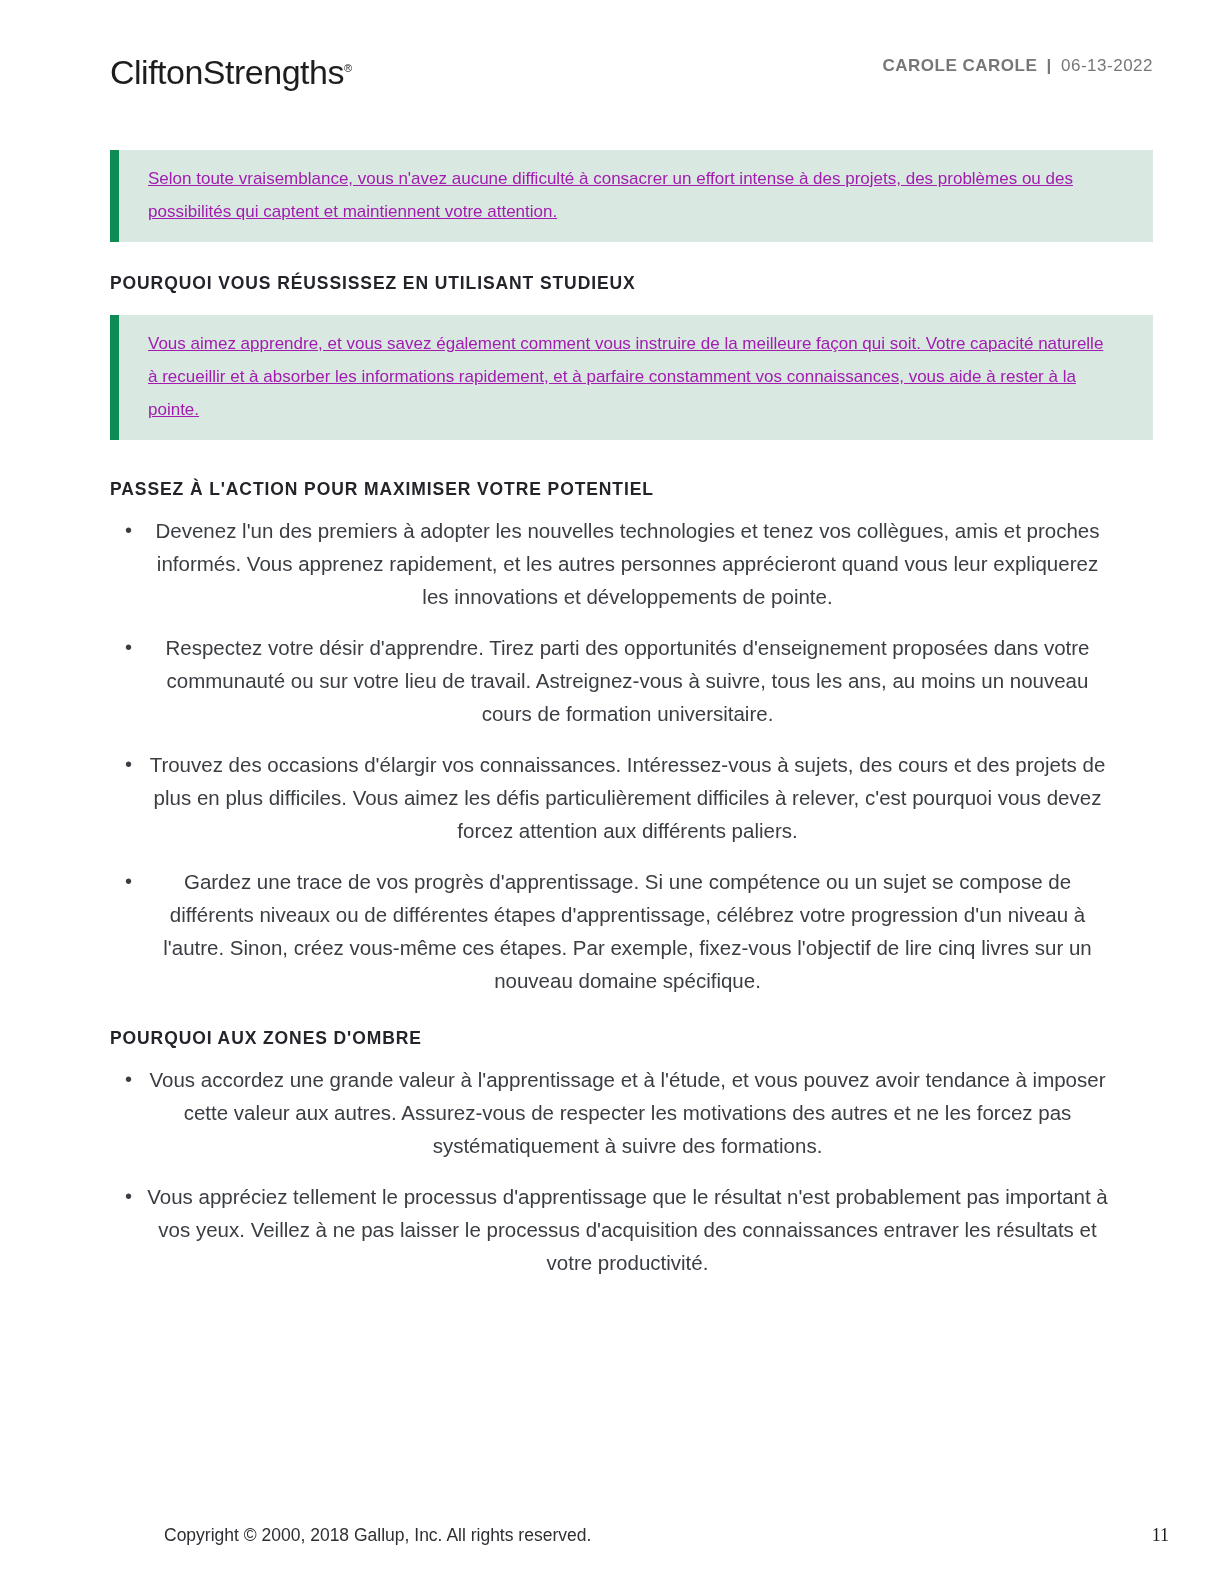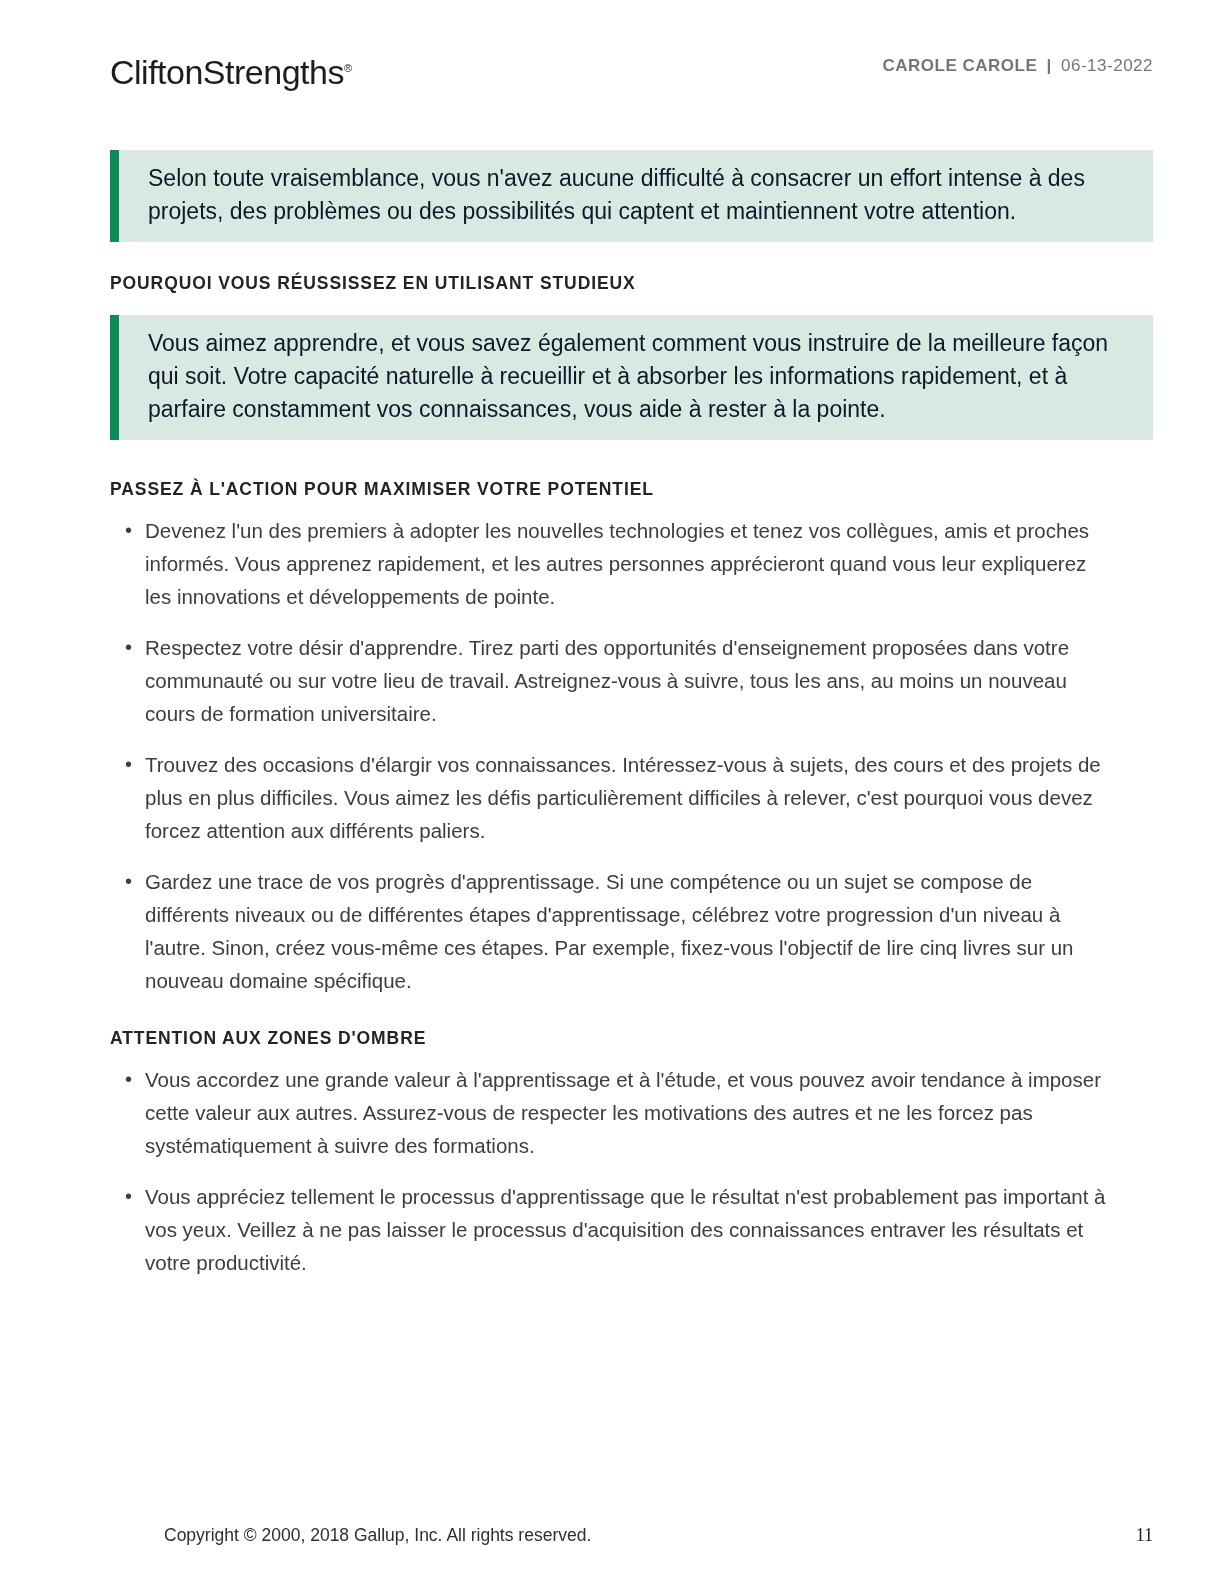--- a/index.html
+++ b/index.html
@@ -42,24 +42,25 @@
     white-space: nowrap;
   }
   .header-meta .person { font-weight: 700; }
   .header-meta .sep { font-weight: 700; margin: 0 4px; }
   .header-meta .date { font-weight: 400; }
   
   .callout {
     background: var(--callout-bg, #d9e9e2);
     border-left: 9px solid var(--accent-green, #0e8c55);
     padding: 12px 40px 14px 29px;
-    font-size: 23px;
+    font-size: 17px;
     line-height: 33px;
-    color: #0f172a;
+    color: #a21caf;
     box-sizing: border-box;
+    text-decoration: underline;
   }
   .callout-1 { margin-top: 56px; }
   .callout-2 { margin-top: 21px; }
   
   .section-heading {
     font-size: 17.5px;
     font-weight: 700;
     letter-spacing: 0.9px;
     color: #22242a;
     margin: 0;
@@ -74,20 +75,21 @@
     font-size: 20.5px;
     line-height: 33px;
     color: #3a3d42;
     max-width: 960px;
   }
   
   ul.bullets {
     list-style: none;
     margin: 14px 0 0 0;
     padding: 0;
+    text-align: center;
   }
   ul.bullets li {
     position: relative;
     padding-left: 35px;
     margin-bottom: 18px;
     font-size: 20.5px;
     line-height: 33px;
     color: #3a3d42;
     max-width: 965px;
   }
@@ -96,21 +98,21 @@
     position: absolute;
     left: 15px;
     top: 0;
     font-size: 20px;
     color: #3a3d42;
   }
   
   .footer {
     position: absolute;
     left: 117px;
-    right: 118px;
+    right: 102px;
     bottom: 38px;
     display: flex;
     justify-content: space-between;
     align-items: flex-end;
   }
   .copyright {
     font-size: 17.5px;
     color: #2e2f33;
   }
   .page-number {
@@ -146,21 +148,21 @@
   <h2 class="section-heading h-action">PASSEZ À L'ACTION POUR MAXIMISER VOTRE POTENTIEL</h2>
 
 
   <ul class="bullets">
     <li>Devenez l'un des premiers à adopter les nouvelles technologies et tenez vos collègues, amis et proches informés. Vous apprenez rapidement, et les autres personnes apprécieront quand vous leur expliquerez les innovations et développements de pointe.</li>
     <li>Respectez votre désir d'apprendre. Tirez parti des opportunités d'enseignement proposées dans votre communauté ou sur votre lieu de travail. Astreignez-vous à suivre, tous les ans, au moins un nouveau cours de formation universitaire.</li>
     <li>Trouvez des occasions d'élargir vos connaissances. Intéressez-vous à sujets, des cours et des projets de plus en plus difficiles. Vous aimez les défis particulièrement difficiles à relever, c'est pourquoi vous devez forcez attention aux différents paliers.</li>
     <li>Gardez une trace de vos progrès d'apprentissage. Si une compétence ou un sujet se compose de différents niveaux ou de différentes étapes d'apprentissage, célébrez votre progression d'un niveau à l'autre. Sinon, créez vous-même ces étapes. Par exemple, fixez-vous l'objectif de lire cinq livres sur un nouveau domaine spécifique.</li>
   </ul>
 
-  <h2 class="section-heading h-blind">ATTENTION AUX ZONES D'OMBRE</h2>
+  <h2 class="section-heading h-blind">POURQUOI AUX ZONES D'OMBRE</h2>
 
   <ul class="bullets">
     <li>Vous accordez une grande valeur à l'apprentissage et à l'étude, et vous pouvez avoir tendance à imposer cette valeur aux autres. Assurez-vous de respecter les motivations des autres et ne les forcez pas systématiquement à suivre des formations.</li>
     <li>Vous appréciez tellement le processus d'apprentissage que le résultat n'est probablement pas important à vos yeux. Veillez à ne pas laisser le processus d'acquisition des connaissances entraver les résultats et votre productivité.</li>
   </ul>
 
   <div class="footer">
     <span class="copyright">Copyright © 2000, 2018 Gallup, Inc. All rights reserved.</span>
     <span class="page-number">11</span>
   </div>

